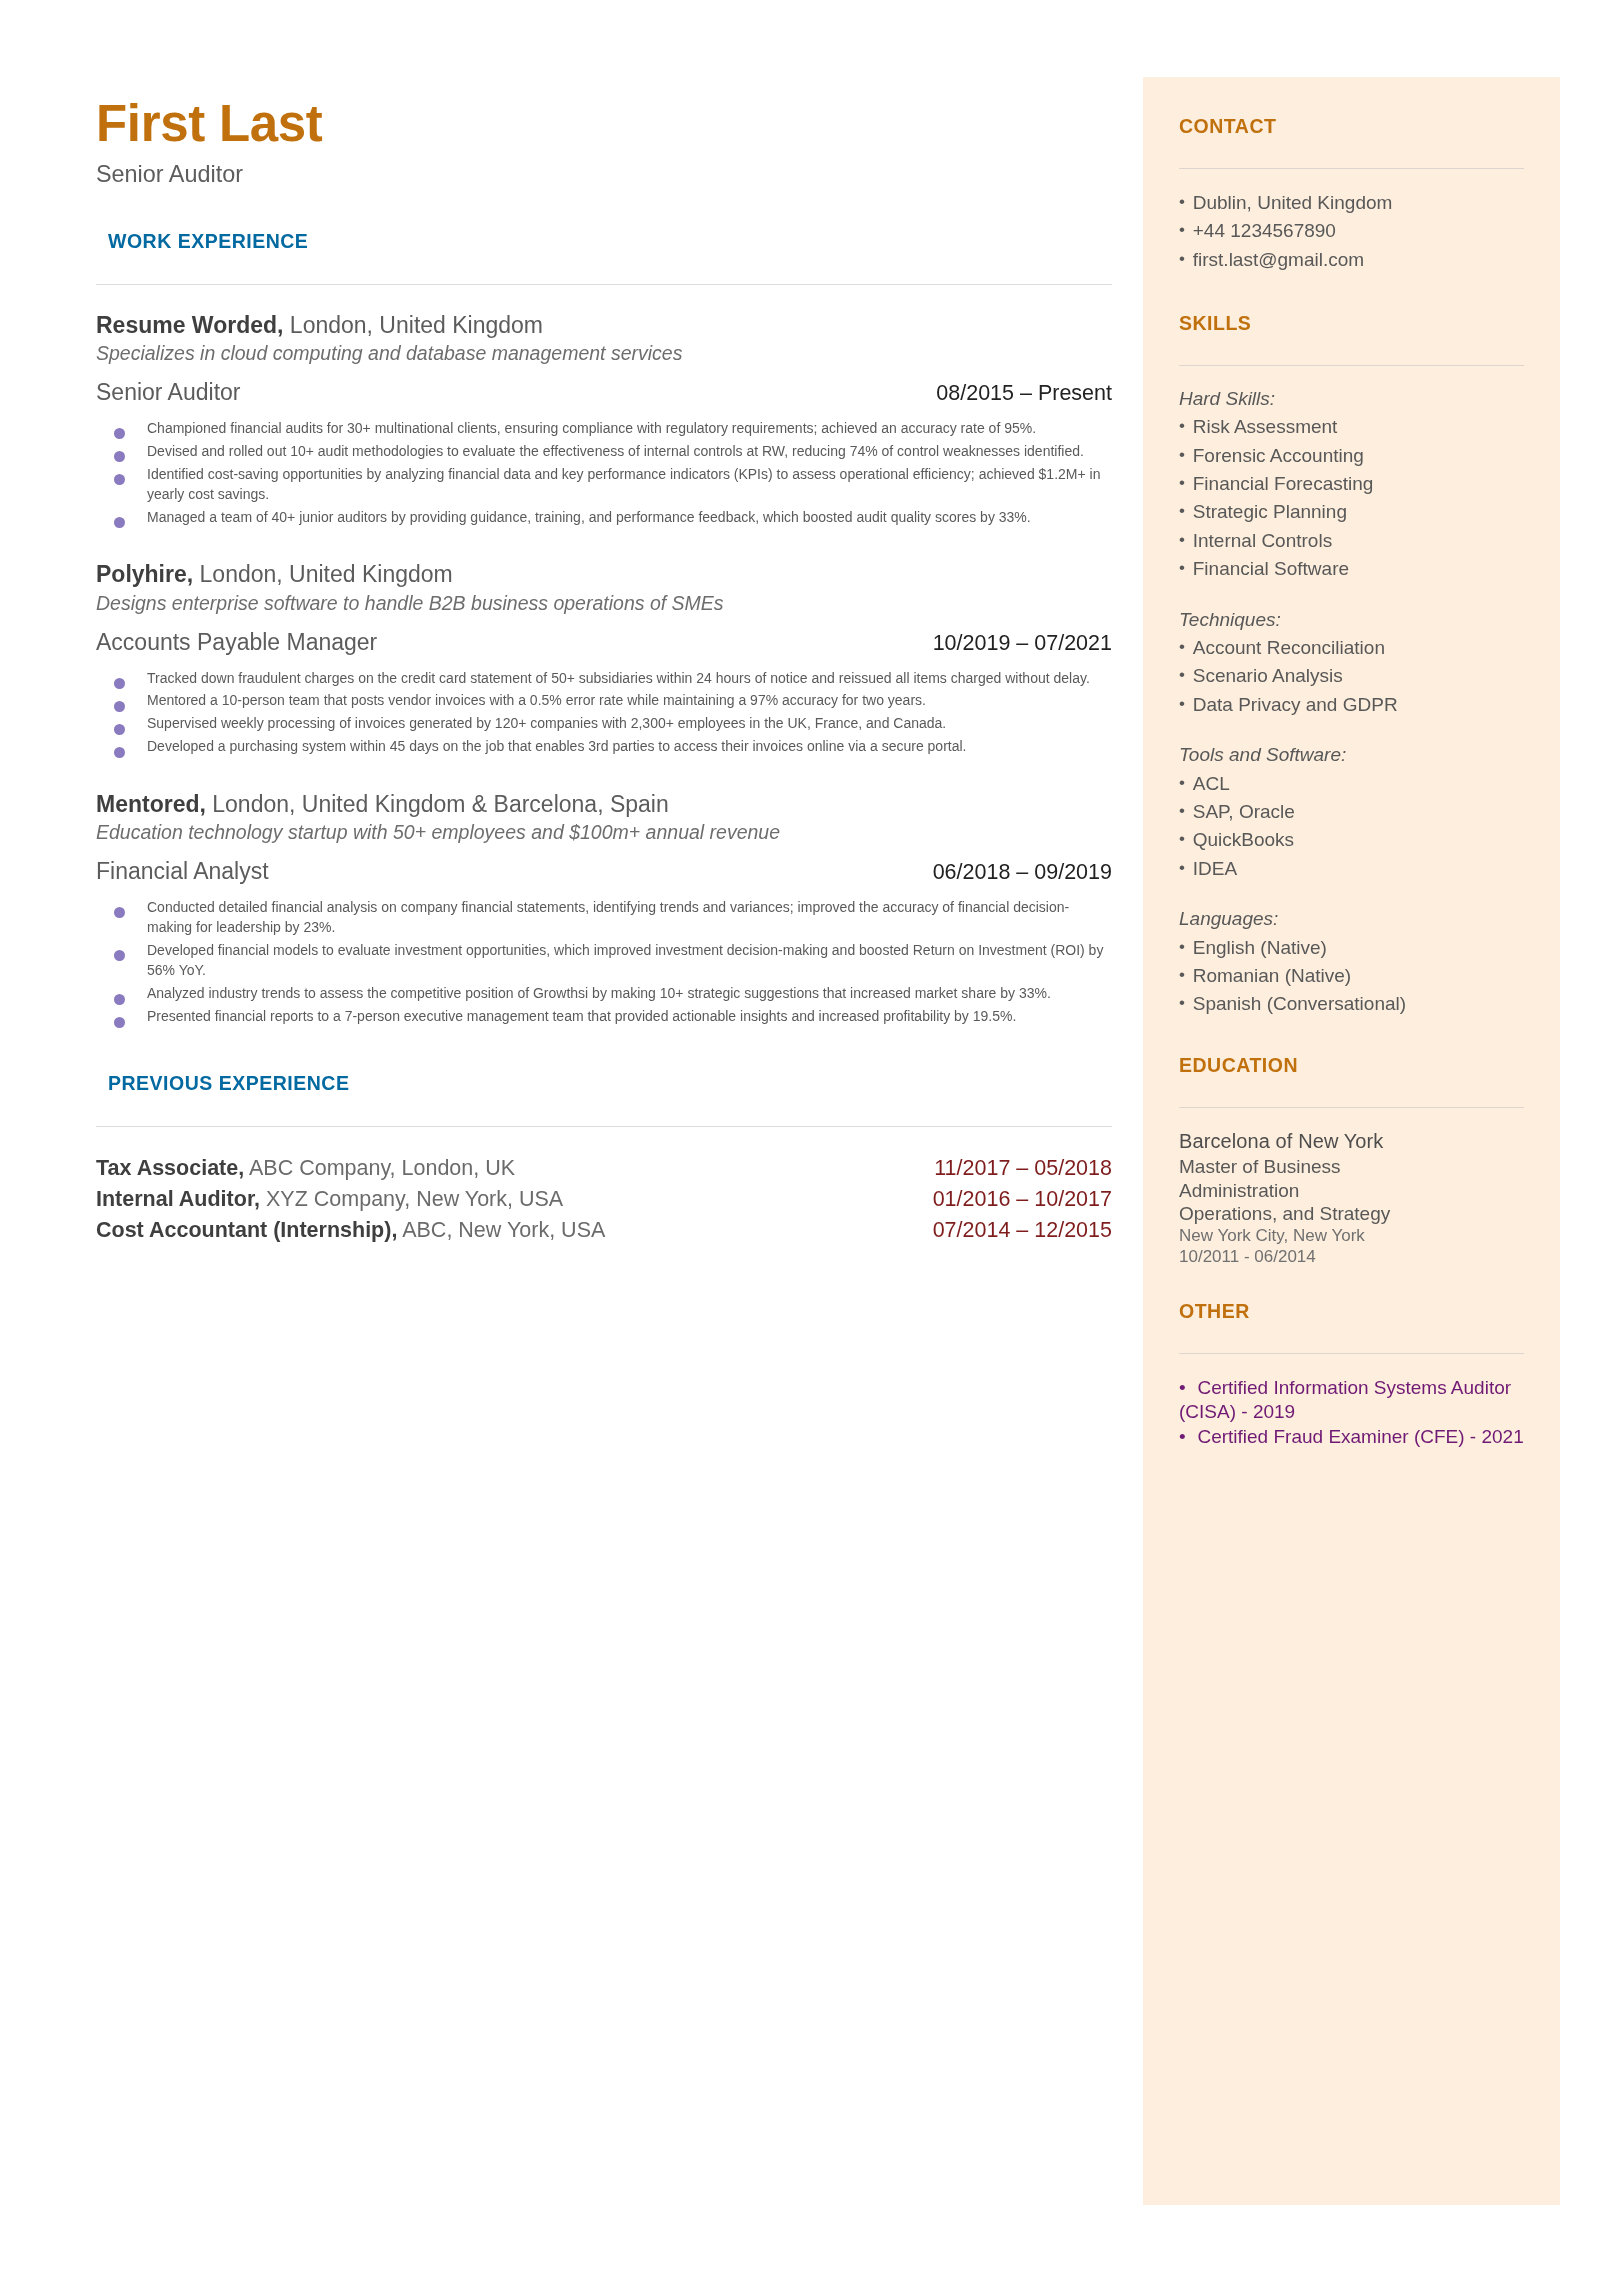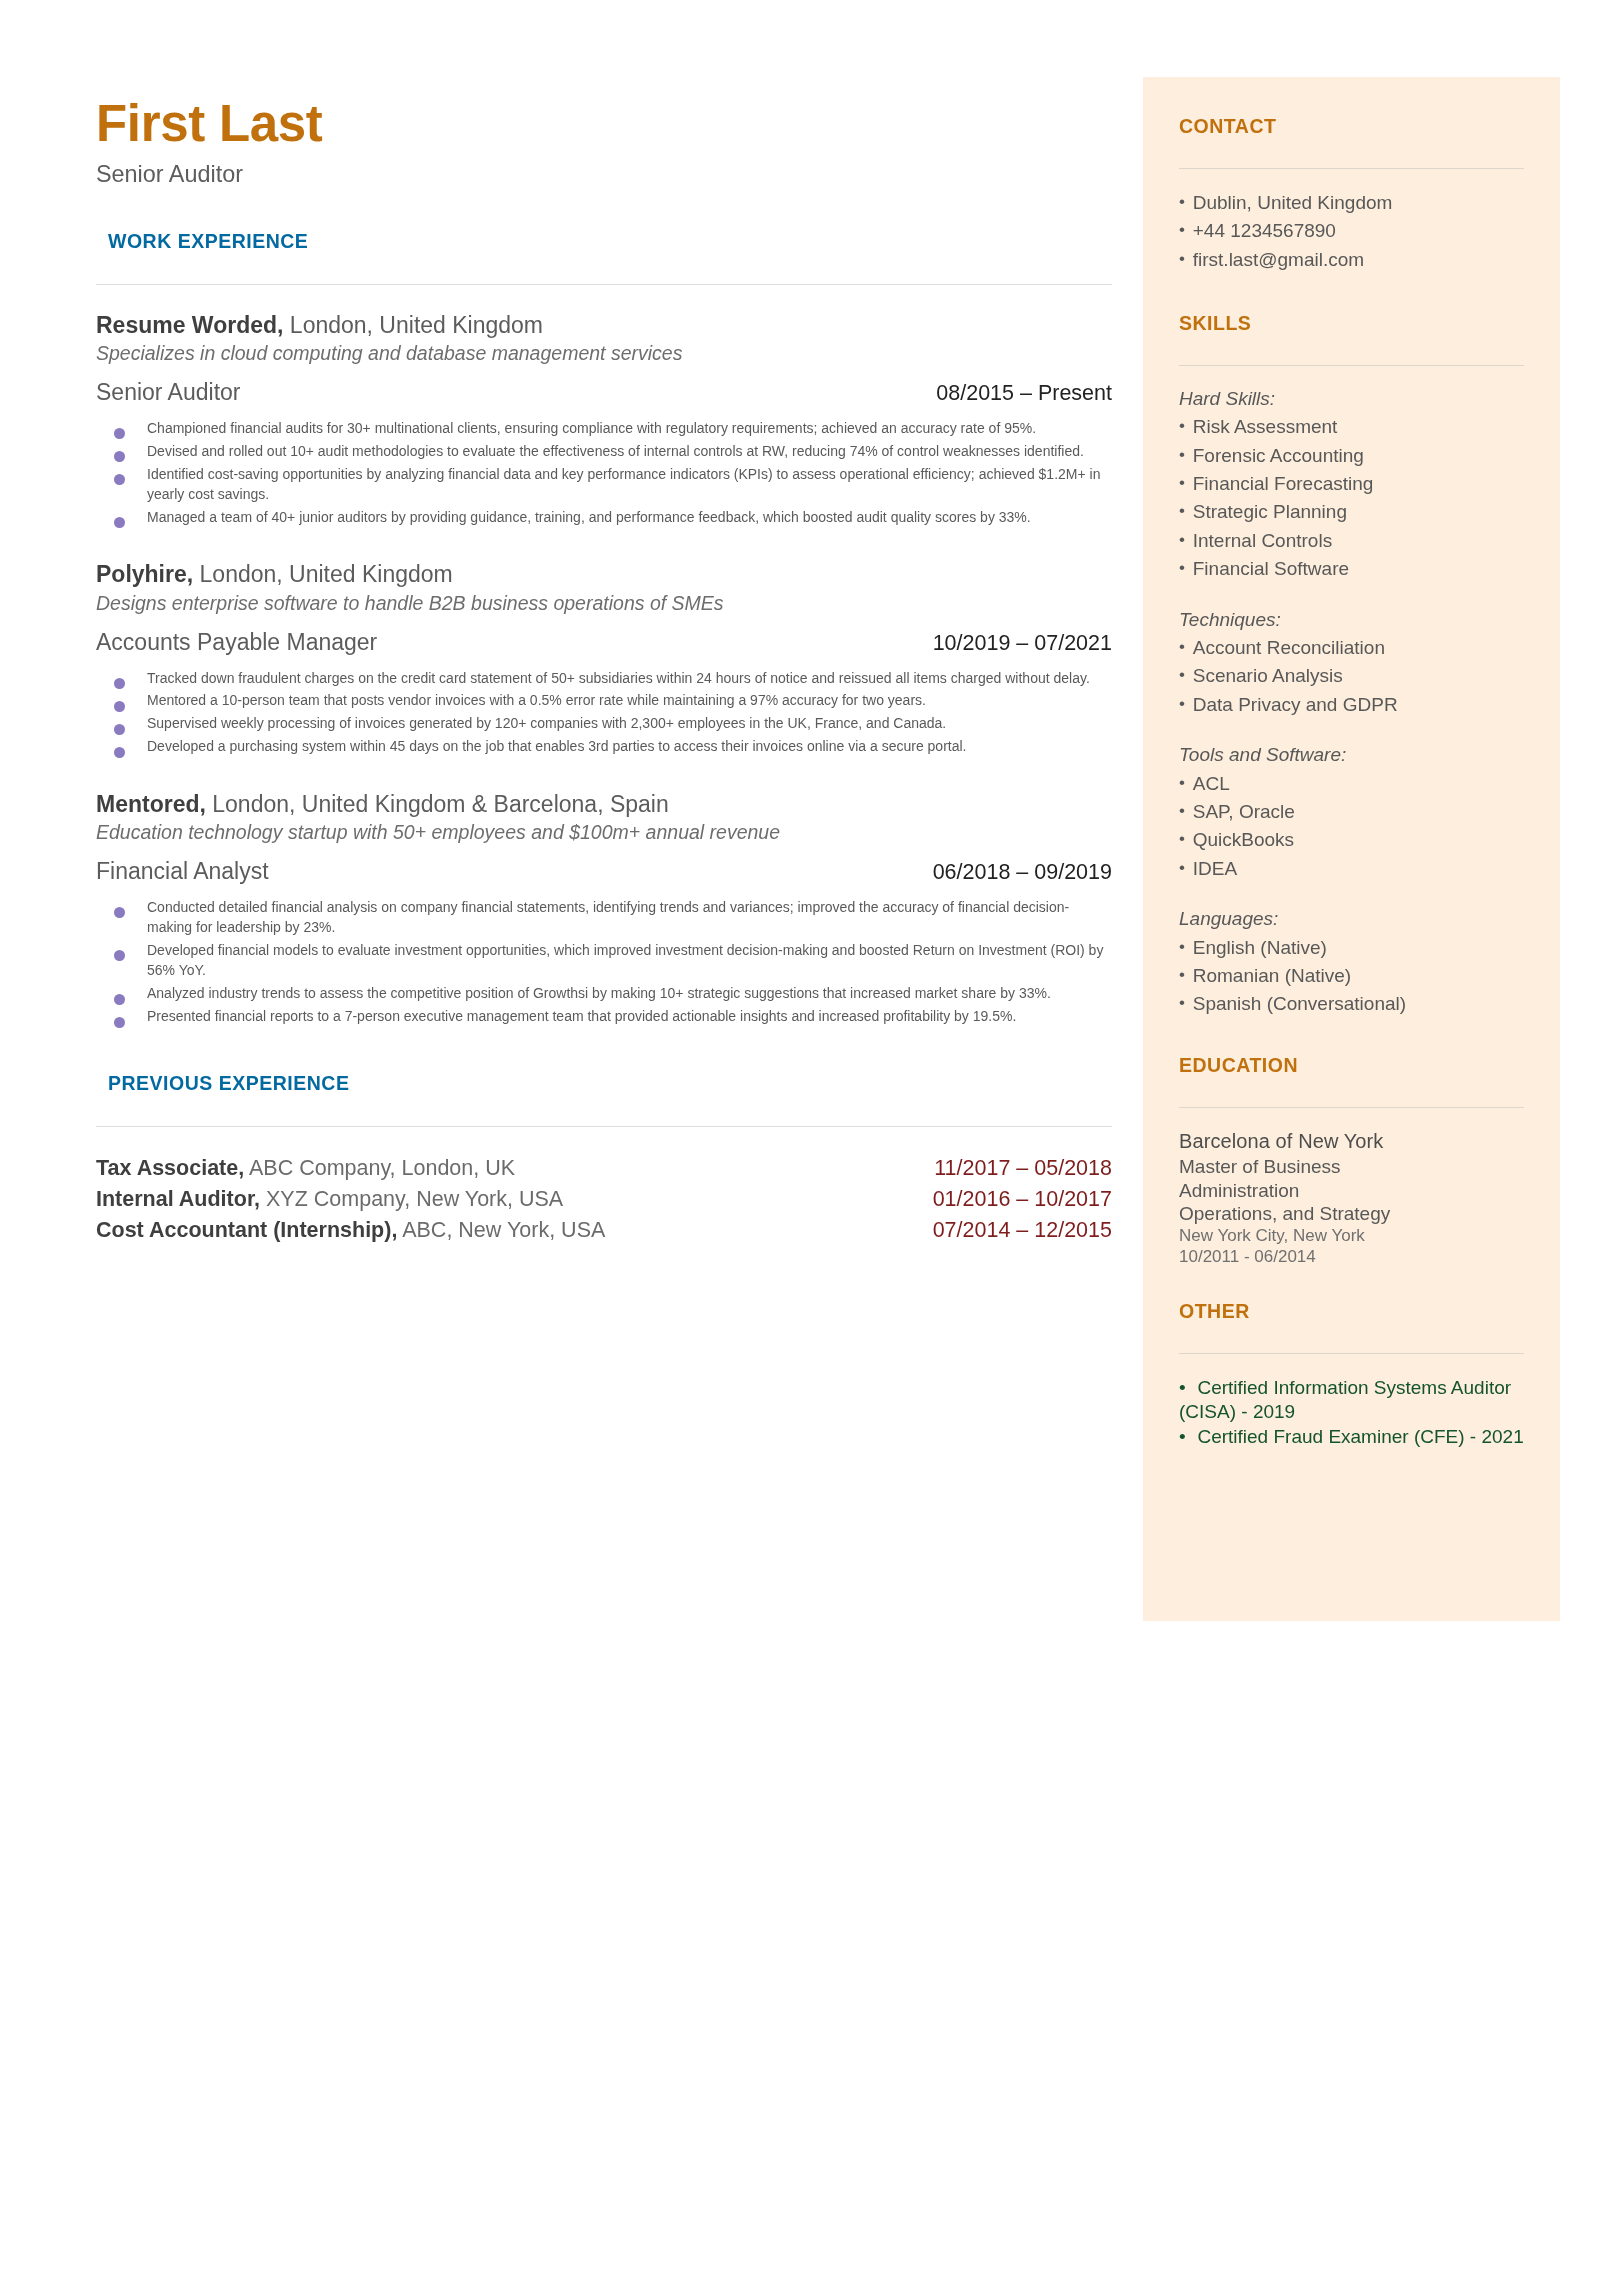--- a/index.html
+++ b/index.html
@@ -20,21 +20,21 @@
     inset: 0;
     background: #ffffff;
   }
 
   
   .sidebar {
     position: absolute;
     left: 1143px;
     top: 77px;
     width: 417px;
-    height: 1544px;
+    height: 2128px;
     background: #FDEEDD;
     box-sizing: border-box;
     padding: 38px 36px 0 36px;
   }
 
   .side-head {
     color: #C0700C;
     font-weight: bold;
     font-size: 19.5px;
     letter-spacing: 0.5px;
@@ -87,21 +87,21 @@
     font-size: 17px;
     color: #707070;
     line-height: 1.24;
     margin: 0;
   }
 
   .other-list { margin: 0; padding: 0; list-style: none; }
   .other-list li {
     font-size: 19px;
     line-height: 1.26;
-    color: #14532d;
+    color: #701a75;
     margin-bottom: 1.3px;
   }
   .other-list li .dot { margin-right: 6.5px; }
 
   
   .main {
     position: absolute;
     left: 96px;
     top: 98px;
     width: 1016px;

